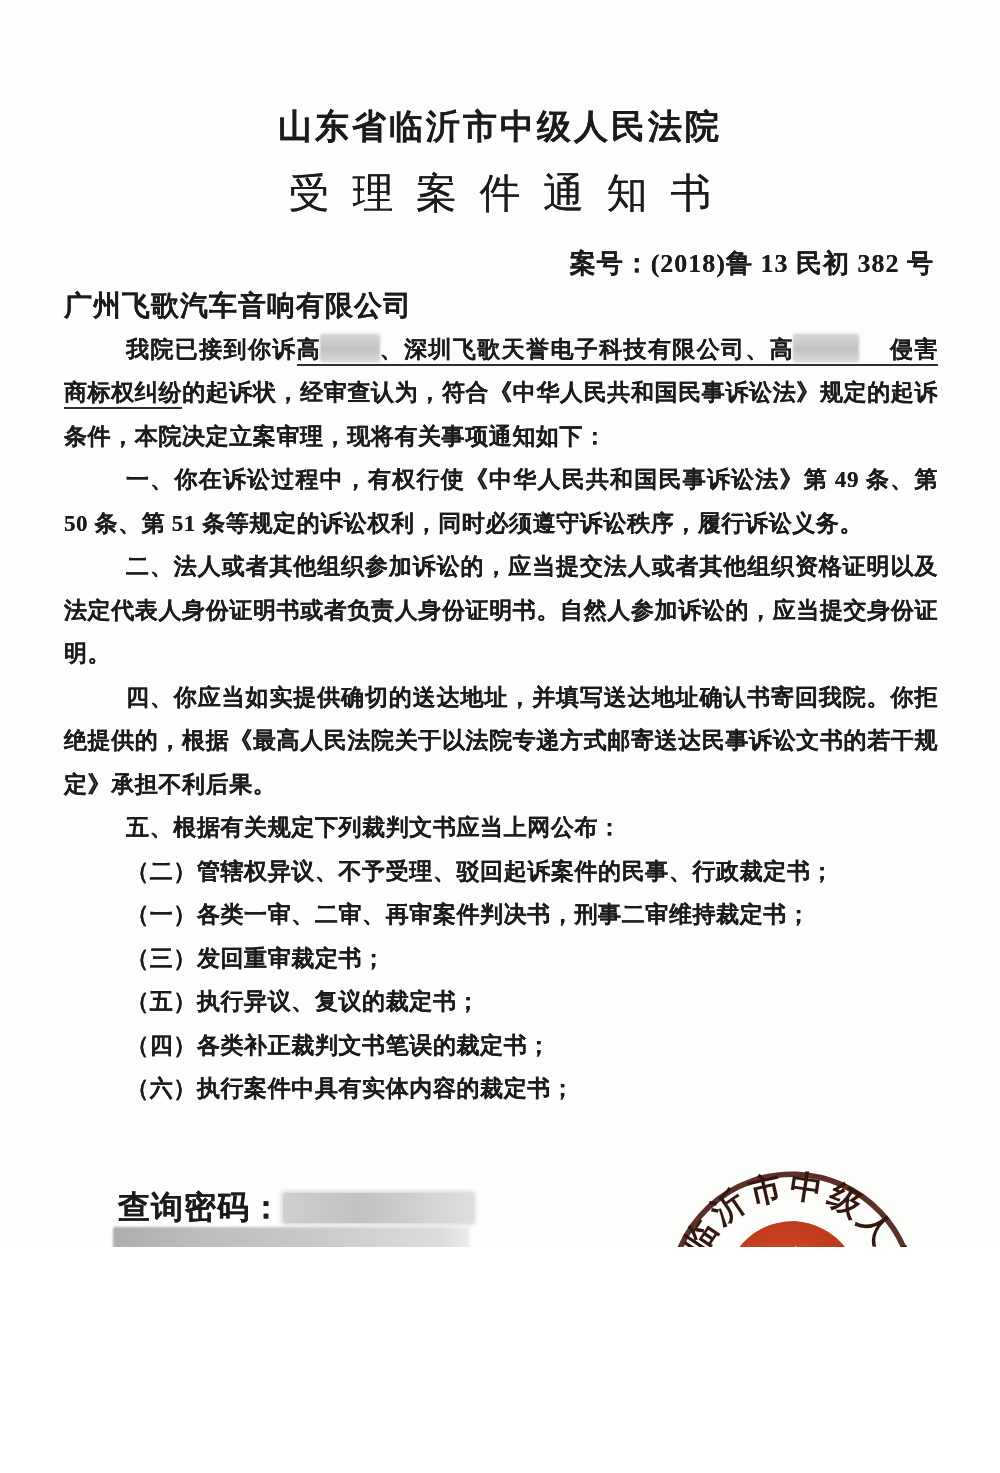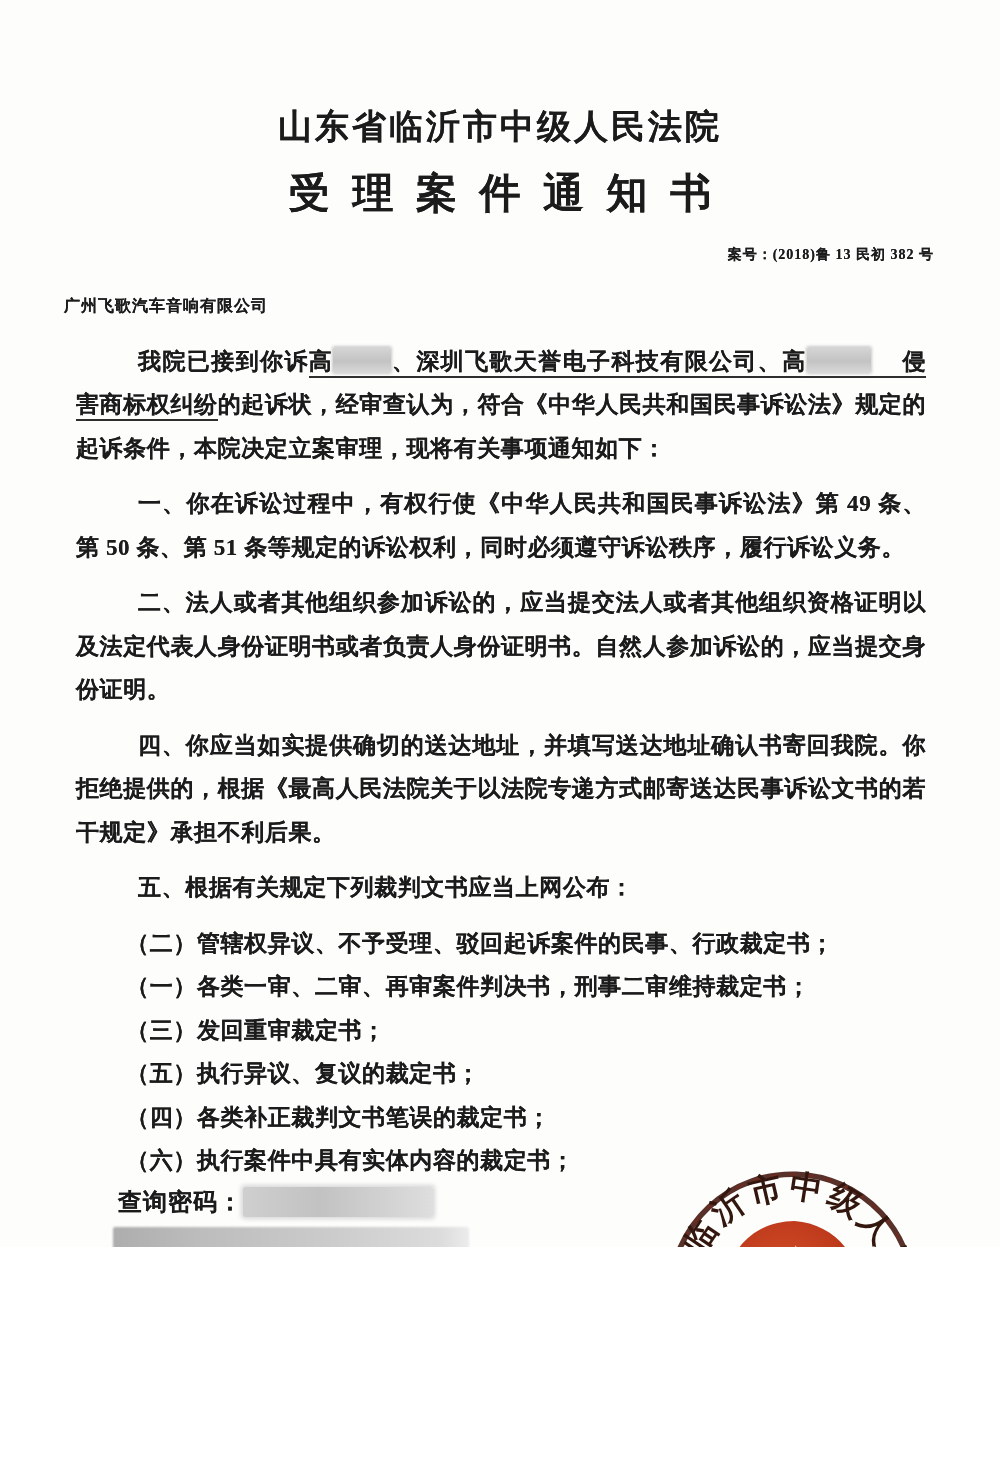--- a/index.html
+++ b/index.html
@@ -14,51 +14,51 @@
   }
   
   .page .txt{ text-shadow:0 0 .6px rgba(20,20,20,.85); }
 
   .court-name{
     position:absolute;top:104px;left:0;width:100%;
     text-align:center;font-size:34px;font-weight:700;letter-spacing:3px;
   }
   .doc-title{
     position:absolute;top:166px;left:0;width:100%;
-    text-align:center;font-size:41px;font-weight:700;letter-spacing:.55em;
+    text-align:center;font-size:41px;font-weight:400;letter-spacing:.55em;
     text-indent:.55em; 
   }
   .case-no{
     position:absolute;top:246px;left:0;right:66px;
-    text-align:right;font-size:14px;font-weight:700;letter-spacing:1px;
+    text-align:right;font-size:26px;font-weight:700;letter-spacing:1px;
   }
   .body-flow{
     position:absolute;top:284px;left:64px;width:874px;
     font-size:23px;line-height:43.5px;font-weight:700;
   }
-  .addressee{font-size:16px;letter-spacing:1px;}
+  .addressee{font-size:28px;letter-spacing:1px;}
   .para{
-    margin:12px;text-indent:2.7em;text-align:justify;text-justify:inter-ideograph;
+    margin:0;text-indent:2.7em;text-align:justify;text-justify:inter-ideograph;
     letter-spacing:.6px;
   }
   .plist{margin:0;text-indent:2.7em;letter-spacing:.6px;}
   .uline{border-bottom:2.5px solid #2e2e2e;padding-bottom:2px;}
   .redact-inline{
     display:inline-block;vertical-align:-4px;
     height:26px;border-radius:2px;
     background:linear-gradient(180deg,#d6d6d6,#c3c3c3 55%,#d9d9d9);
     box-shadow:0 0 3px 1px rgba(190,190,190,.8);
   }
   .redact-inline.w1{width:58px;}
   .redact-inline.w2{width:64px;}
   .ugap{display:inline-block;width:1.35em;}
 
   .pw-row{
     position:absolute;top:1186px;left:118px;
-    font-size:24px;font-weight:700;letter-spacing:1px;
+    font-size:32px;font-weight:700;letter-spacing:1px;
     display:flex;align-items:center;text-align:center;
   }
   .pw-redact{
     width:190px;height:30px;border-radius:2px;
     background:linear-gradient(90deg,#cfcfcf,#c2c2c2 40%,#d2d2d2 75%,#dedede);
     box-shadow:0 0 4px 2px rgba(200,200,200,.7);
   }
   .redact-bar{
     position:absolute;left:113px;top:1227px;width:356px;height:36px;
     border-radius:2px;

